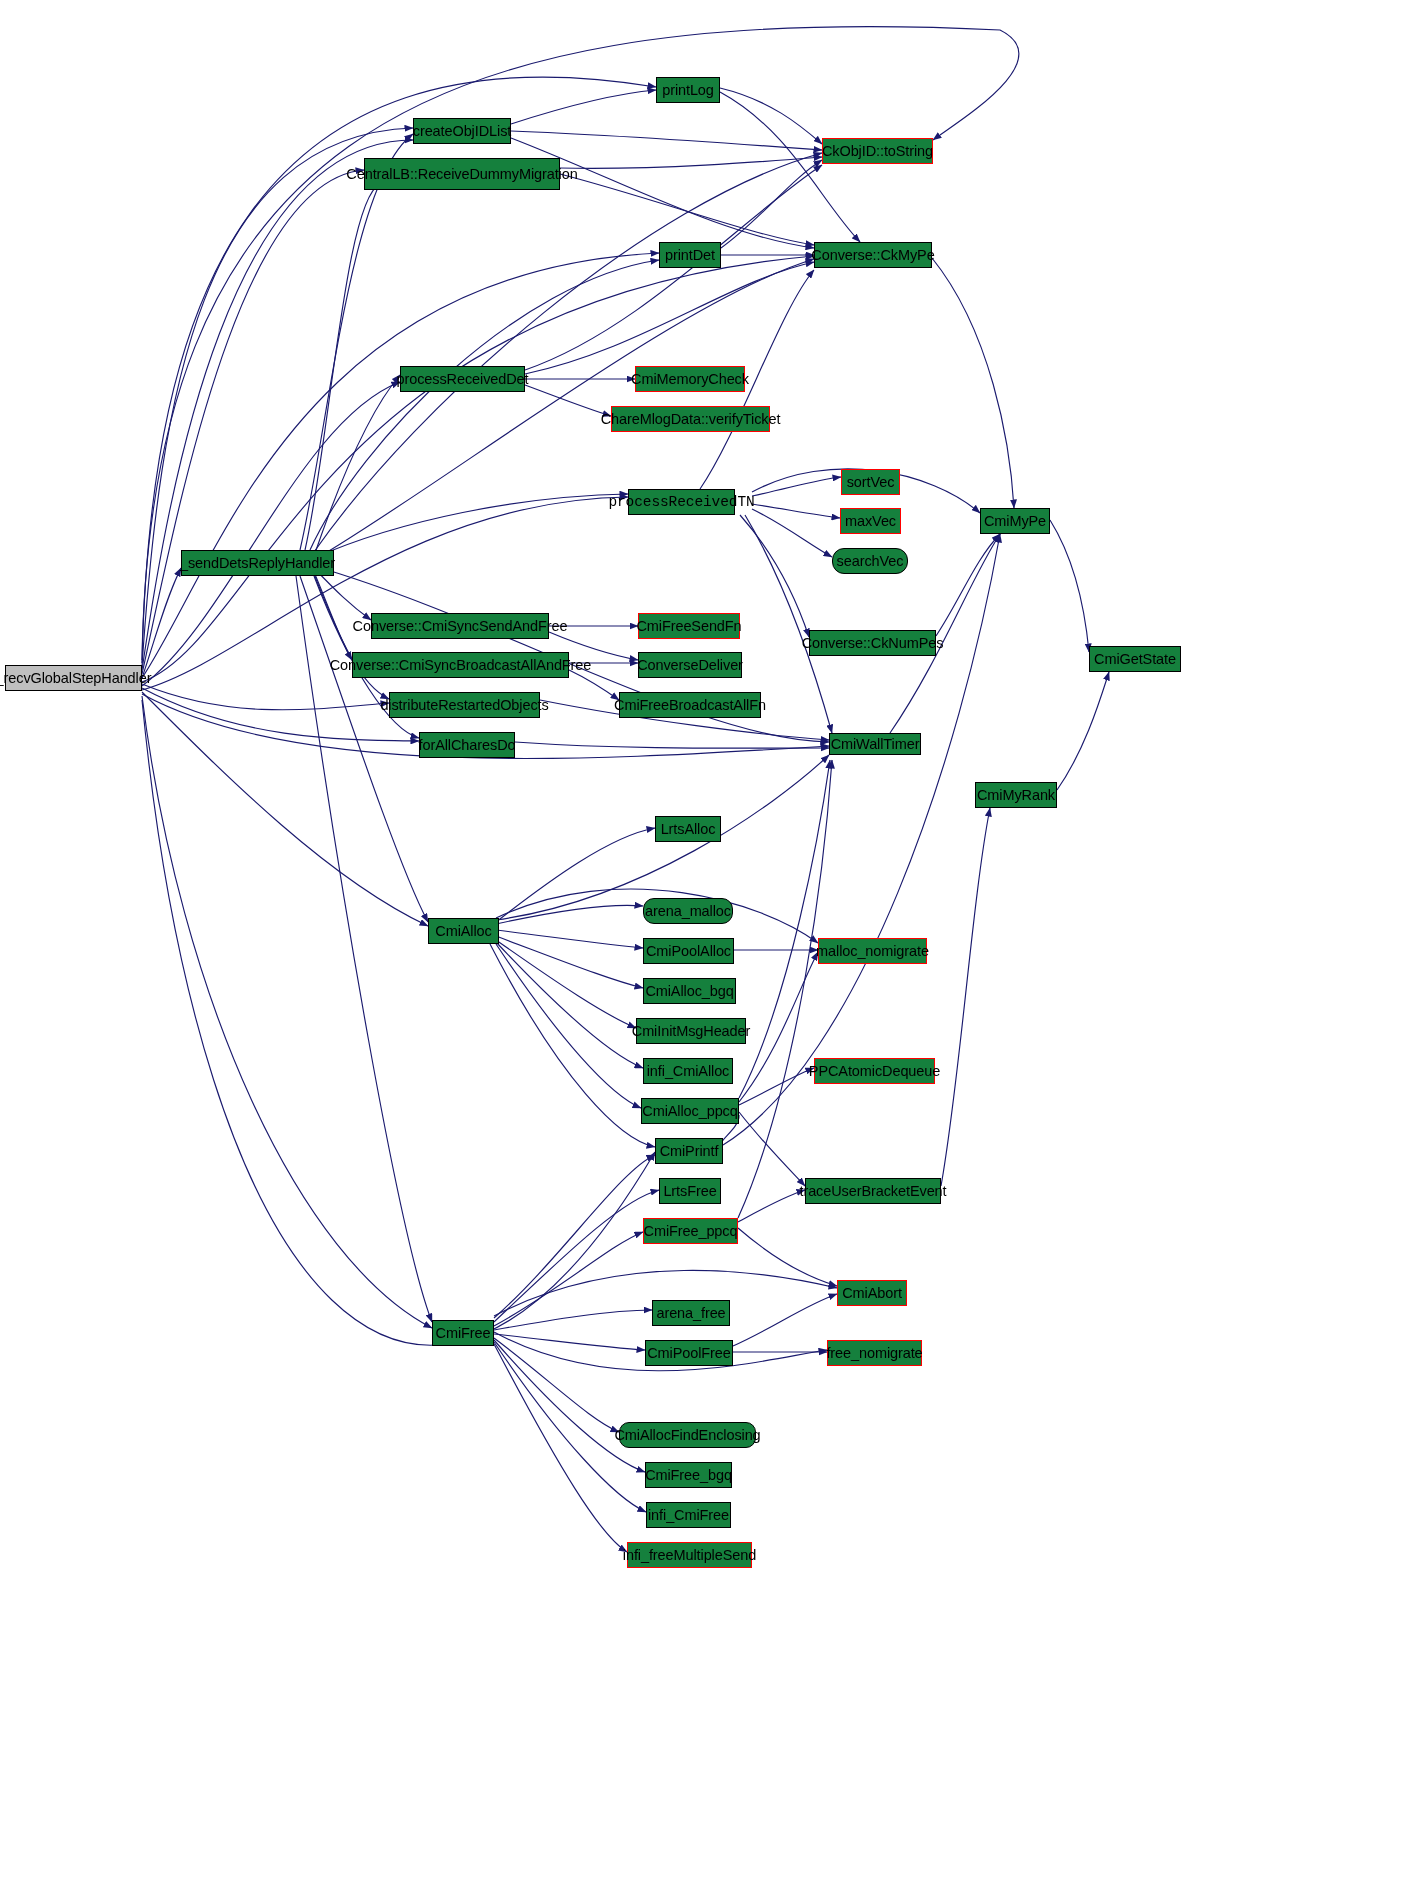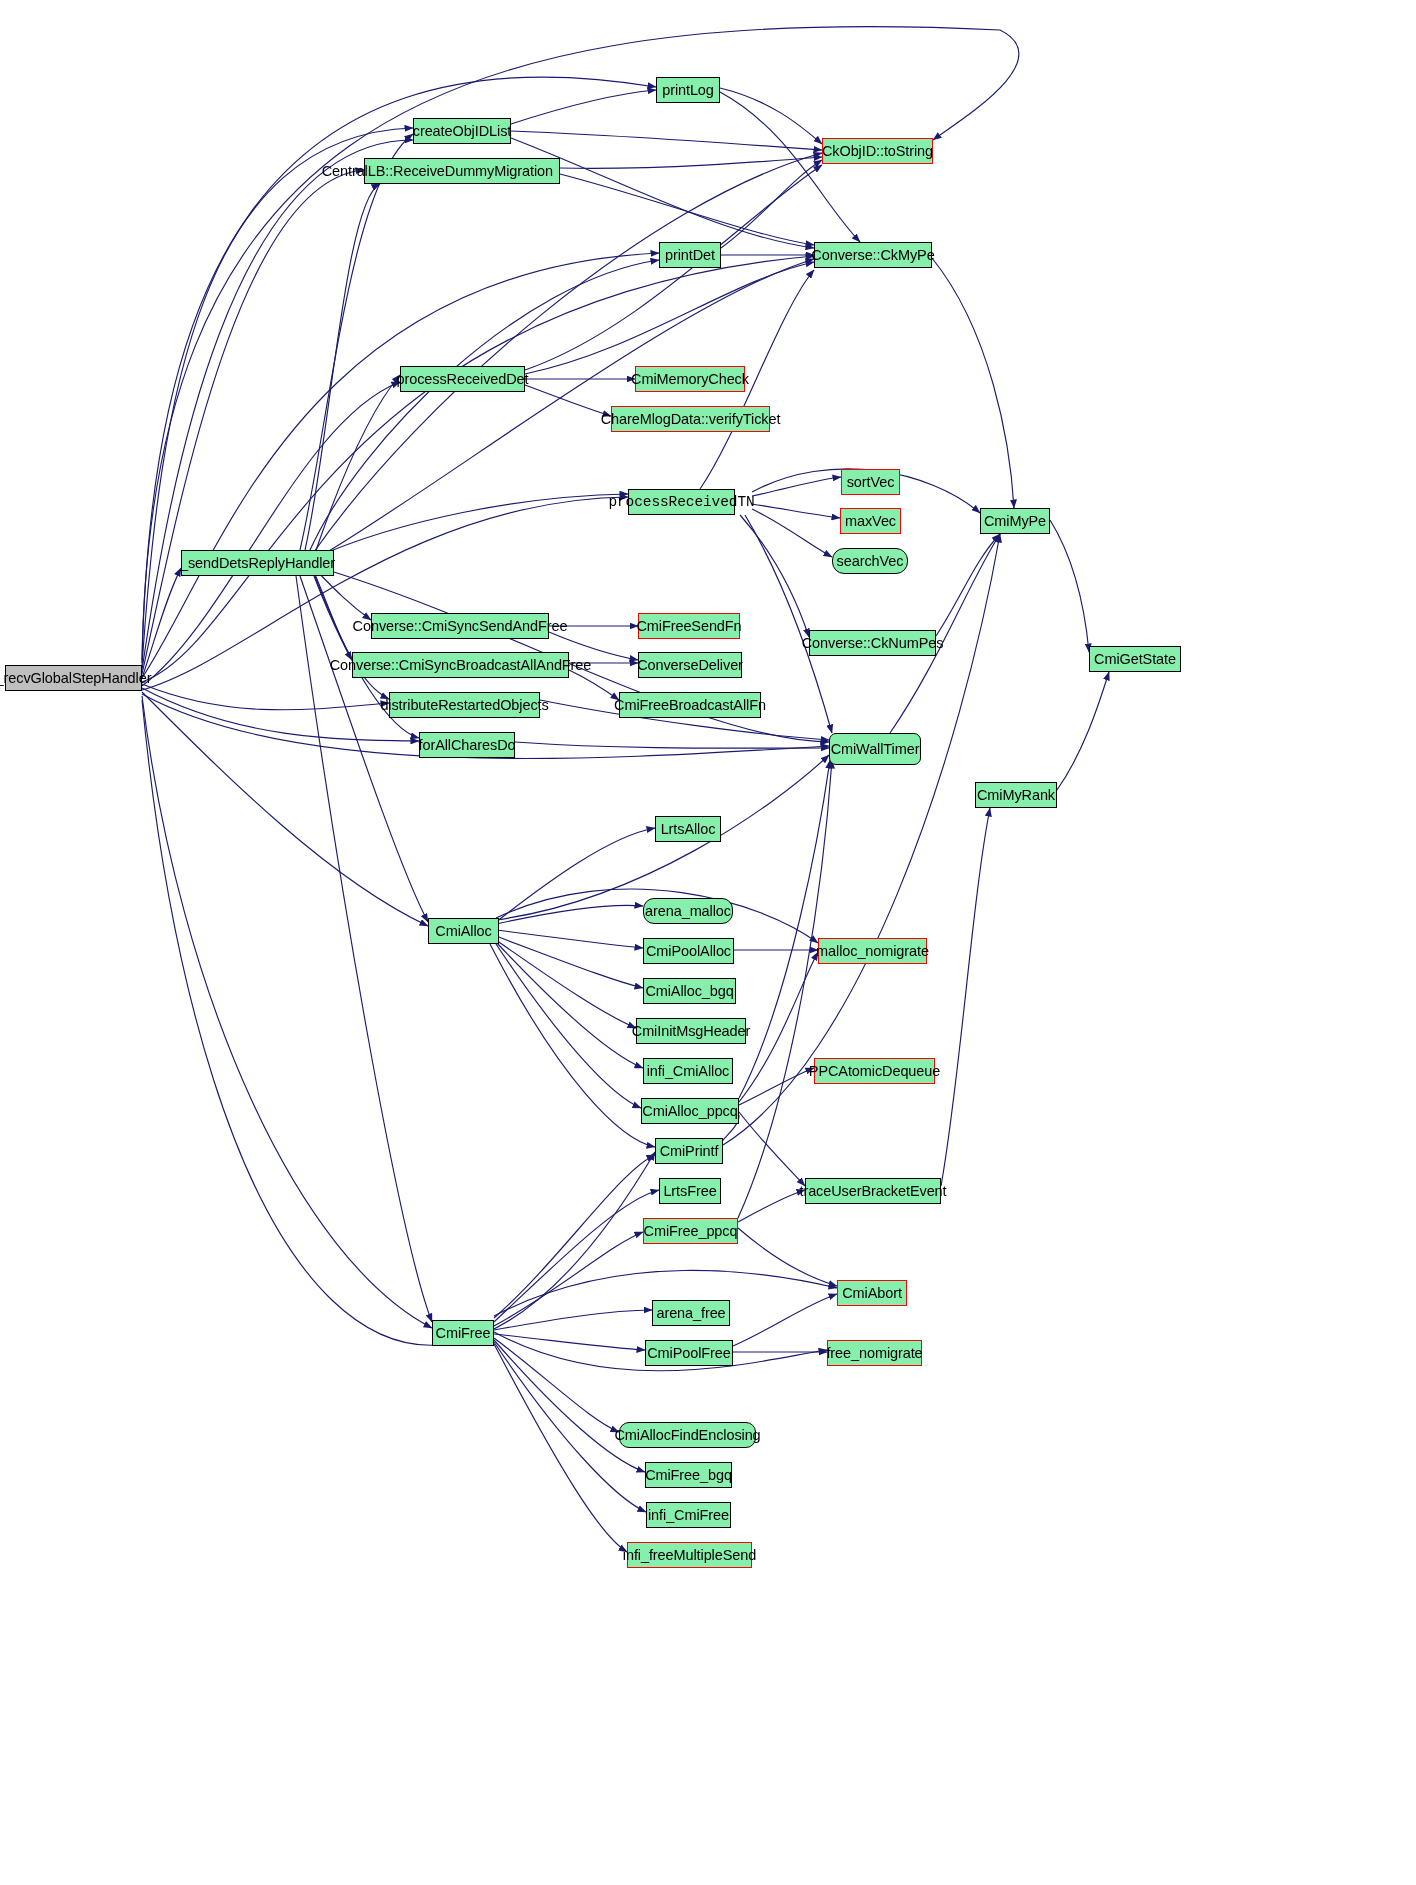--- a/index.html
+++ b/index.html
@@ -23,21 +23,21 @@
     width: 1416px;
     height: 1885px;
     pointer-events: none;
   }
   .node {
     position: absolute;
     box-sizing: border-box;
     display: flex;
     align-items: center;
     justify-content: center;
-    background: #86efac;
+    background: #15803d;
     border: 1px solid #000000;
     color: #000000;
     font-size: 14.5px;
     line-height: 1;
     white-space: nowrap;
     letter-spacing: -0.1px;
     z-index: 5;
   }
   .node.red {
     border-color: #ff0000;
@@ -165,21 +165,21 @@
       </div>
       <div class="node" style="left: 413px; top: 118px; width: 98px; height: 26px;">
         <span class="node-label">createObjIDList</span>
       </div>
       <div class="node" style="left: 656px; top: 77px; width: 64px; height: 26px;">
         <span class="node-label">printLog</span>
       </div>
       <div class="node red" style="left: 822px; top: 138px; width: 111px; height: 26px;">
         <span class="node-label">CkObjID::toString</span>
       </div>
-      <div class="node" style="left: 364px; top: 158px; width: 196px; height: 26px; justify-content: flex-end;">
+      <div class="node" style="left: 364px; top: 158px; width: 196px; height: 32px;">
         <span class="node-label">CentralLB::ReceiveDummyMigration</span>
       </div>
       <div class="node" style="left: 659px; top: 242px; width: 62px; height: 26px;">
         <span class="node-label">printDet</span>
       </div>
       <div class="node" style="left: 814px; top: 242px; width: 118px; height: 26px;">
         <span class="node-label">Converse::CkMyPe</span>
       </div>
       <div class="node" style="left: 400px; top: 366px; width: 125px; height: 26px;">
         <span class="node-label">processReceivedDet</span>
@@ -228,21 +228,21 @@
       </div>
       <div class="node" style="left: 389px; top: 692px; width: 151px; height: 26px;">
         <span class="node-label">distributeRestartedObjects</span>
       </div>
       <div class="node" style="left: 619px; top: 692px; width: 142px; height: 26px;">
         <span class="node-label">CmiFreeBroadcastAllFn</span>
       </div>
       <div class="node" style="left: 419px; top: 732px; width: 96px; height: 26px;">
         <span class="node-label">forAllCharesDo</span>
       </div>
-      <div class="node" style="left: 829px; top: 733px; width: 92px; height: 32px; border-radius: 7px;">
+      <div class="node" style="left: 829px; top: 733px; width: 92px; height: 22px;">
         <span class="node-label">CmiWallTimer</span>
       </div>
       <div class="node" style="left: 975px; top: 782px; width: 82px; height: 26px;">
         <span class="node-label">CmiMyRank</span>
       </div>
       <div class="node" style="left: 655px; top: 816px; width: 66px; height: 26px;">
         <span class="node-label">LrtsAlloc</span>
       </div>
       <div class="node" style="left: 428px; top: 918px; width: 71px; height: 26px;">
         <span class="node-label">CmiAlloc</span>

